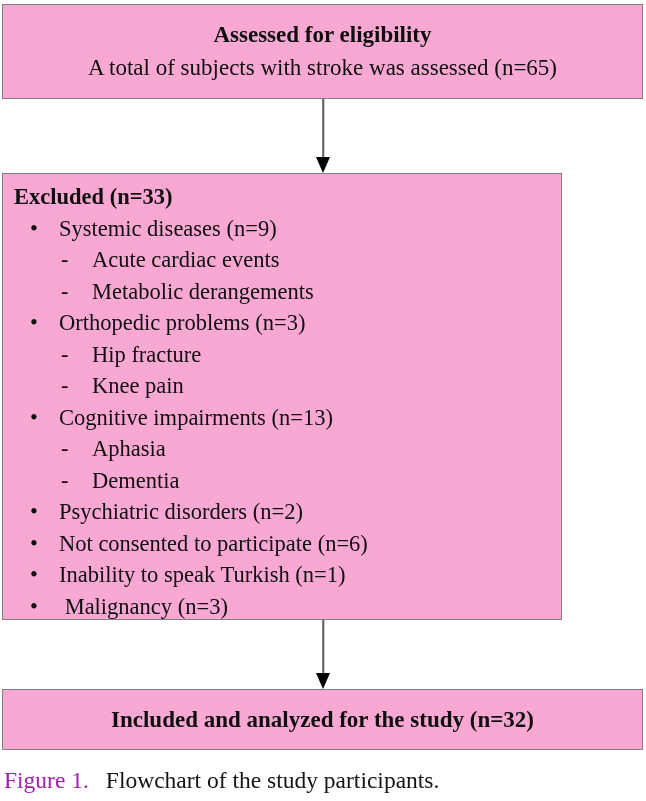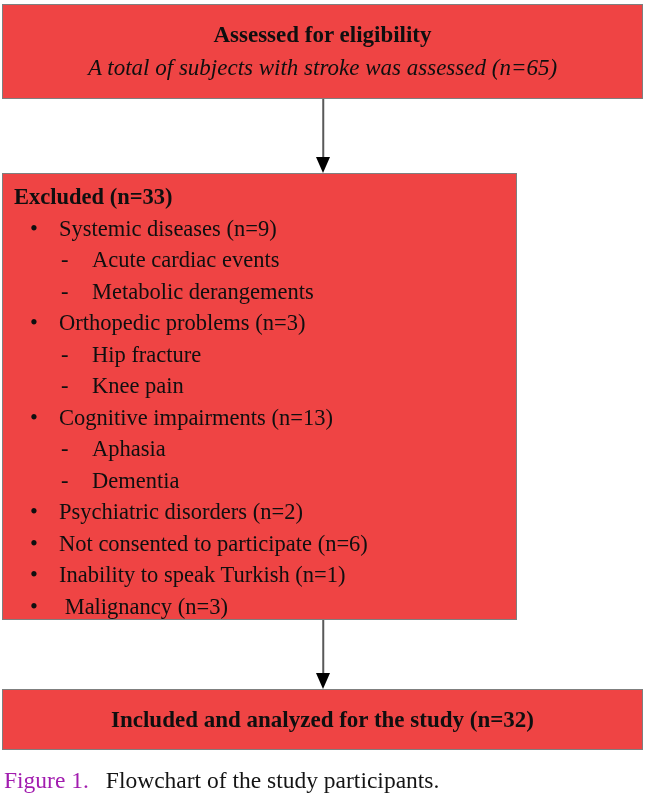--- a/index.html
+++ b/index.html
@@ -13,35 +13,35 @@
     height: 801px;
     background: #ffffff;
     font-family: "Liberation Serif", "DejaVu Serif", serif;
     color: #0f0f0f;
     overflow: hidden;
   }
   .box {
     position: absolute;
     box-sizing: border-box;
     border: 1.5px solid #7f7f7f;
-    background: #ef4444;
+    background: #f9a8d4;
   }
   .assessed-box {
     left: 2px; top: 4px; width: 641px; height: 95px;
     display: flex; flex-direction: column;
     justify-content: center; align-items: center;
     row-gap: 7px;
     text-align: center;
     font-size: 23px;
   }
   .assessed-box .box-title { font-weight: bold; line-height: 1.15; }
-  .assessed-box .box-subtitle { line-height: 1.15; font-style: italic; }
+  .assessed-box .box-subtitle { line-height: 1.15; }
 
   .excluded-box {
-    left: 2px; top: 173px; width: 515px; height: 447px;
+    left: 2px; top: 173px; width: 560px; height: 447px;
     padding: 7px 8px 0 11px;
     font-size: 22.5px;
   }
   .excluded-title {
     font-weight: bold;
     line-height: 31.5px;
   }
   .row {
     line-height: 31.5px;
     white-space: pre;

